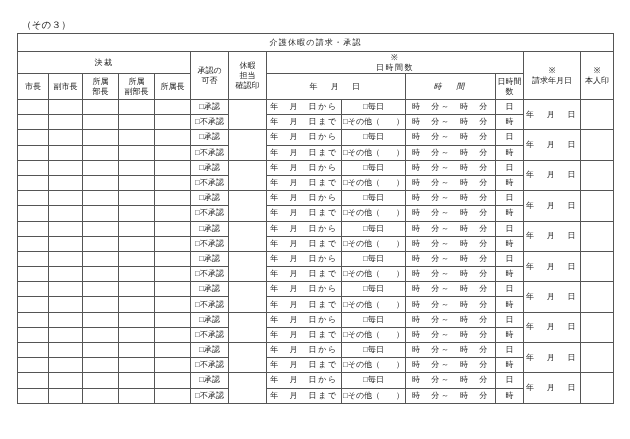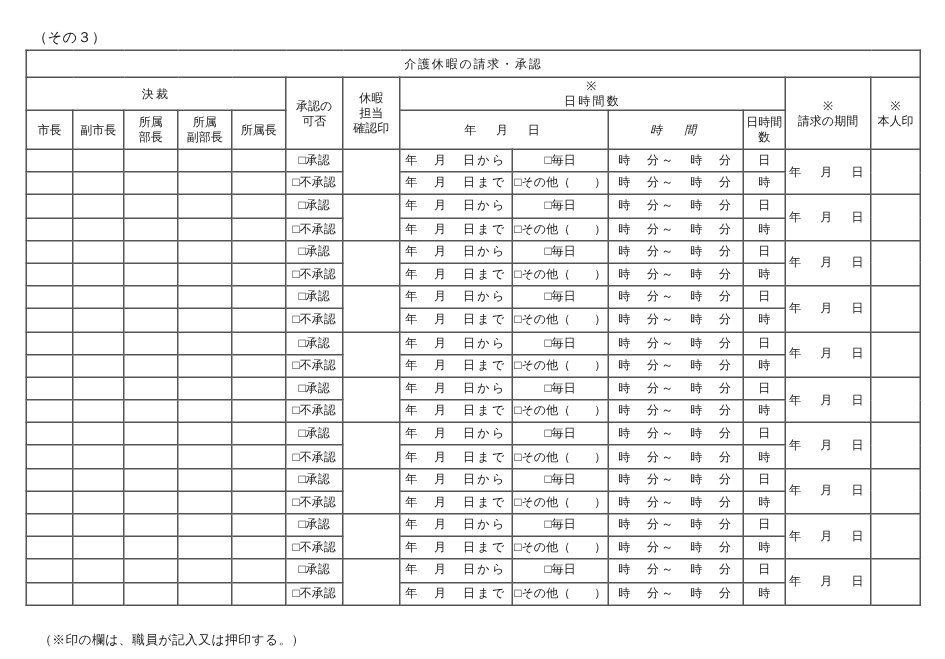--- a/index.html
+++ b/index.html
@@ -153,21 +153,21 @@
           <div>休暇</div>
           <div>担当</div>
           <div>確認印</div>
         </td>
         <td class="grp-cell" colspan="4">
           <div>※</div>
           <div>日時間数</div>
         </td>
         <td class="mark-head" rowspan="2">
           <div>※</div>
-          <div>請求の期間</div>
+          <div>請求年月日</div>
         </td>
         <td class="mark-head" rowspan="2">
           <div>※</div>
           <div>本人印</div>
         </td>
       </tr>
 
       <tr>
         <td class="sub-head">市長</td>
         <td class="sub-head">副市長</td>
@@ -451,15 +451,14 @@
           <td class="row-cell blank-col"></td>
           <td class="row-cell cell-left">□不承認</td>
           <td class="row-cell cell-dateline">年　月　日まで</td>
           <td class="row-cell cell-left">□その他（　　）</td>
           <td class="row-cell cell-time">時　分～　時　分</td>
           <td class="row-cell">時</td>
         </tr>
       </tbody>
   </table>
 
-  <div class="footnote">（※印の欄は、職員が記入又は押印する。）</div>
 
 </div>
 
 </body></html>

